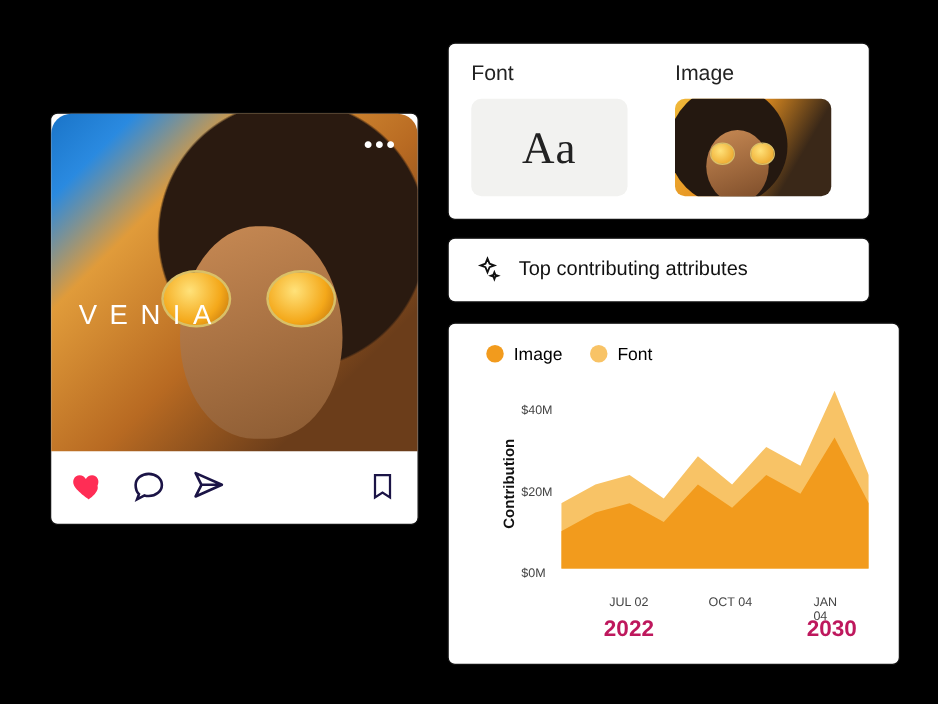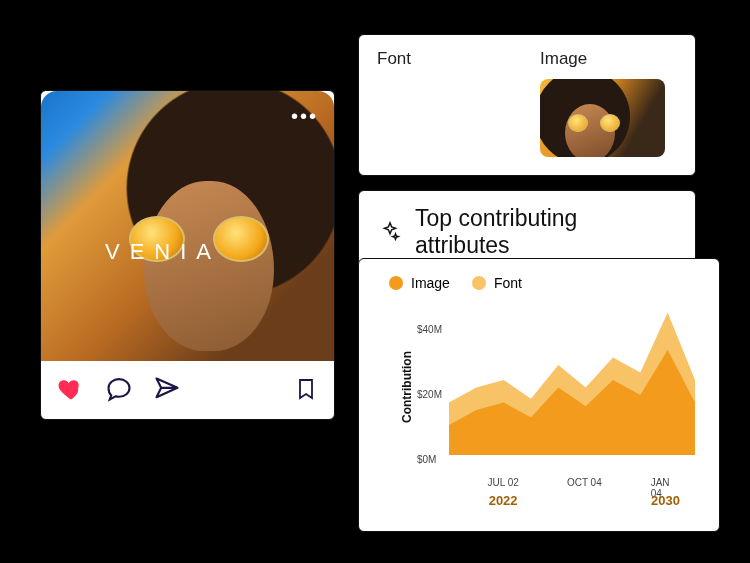--- a/index.html
+++ b/index.html
@@ -37,21 +37,21 @@
   }
   .glasses span {
     position:absolute; width:56px; height:46px; border-radius:50%;
     background: radial-gradient(circle at 40% 35%, #ffe27a, #f4a81a 60%, #b86a0a);
     border: 2px solid #d9c068;
   }
   .glasses span:first-child { left:0; }
   .glasses span:last-child { right:0; }
   .dots { position:absolute; top:14px; right:16px; color:#fff; font-size:20px; letter-spacing:2px; }
   .overlay { position:absolute; left:22px; top:148px; color:#fff; width:200px; }
-  .brand { font-size:22px; letter-spacing:10px; font-weight:300; margin-bottom:8px;text-align:center; }
+  .brand { font-size:22px; letter-spacing:10px; font-weight:300; margin-bottom:8px; }
   .tagline { font-size:18px; line-height:1.35; font-weight:300; font-family: "Trebuchet MS", sans-serif; }
   .actions {
     display:flex; align-items:center; gap:20px; padding:14px 16px 16px;
   }
   .actions .spacer { flex:1; }
   .icon svg { display:block; }
 
   
   .fi { left:358px; top:34px; width:338px; padding:14px 18px 18px; display:flex; gap:26px; }
   .fi-col { flex:1; }
@@ -79,40 +79,40 @@
   }
   .img-box .g2 span {
     position:absolute; width:20px; height:18px; border-radius:50%;
     background: radial-gradient(circle at 40% 35%, #ffe27a, #e89a1a);
     border:1px solid #d9c068;
   }
   .img-box .g2 span:first-child{left:0;} .img-box .g2 span:last-child{right:0;}
 
   
   .attr { left:358px; top:190px; width:338px; padding:14px 20px; display:flex; align-items:center; gap:14px; }
-  .attr-txt { font-size:23px; color:#111; }
+  .attr-txt { font-size:16px; color:#111; }
 
   
   .chartcard { left:358px; top:258px; width:362px; height:274px; padding:16px 18px 14px; }
   .legend { display:flex; gap:22px; font-size:14px; margin-bottom:6px; padding-left:12px; }
   .legend-item { display:flex; align-items:center; gap:8px; }
   .swatch { width:14px; height:14px; border-radius:50%; }
   .chartbody { position:relative; height:180px; margin-top:6px; padding-left:38px; }
   .ylabel {
     position:absolute; left:-6px; top:50%; transform: translateY(-50%) rotate(-90deg);
     font-size:12px; font-weight:700; color:#111; transform-origin:center;
   }
   .ytick { position:absolute; left:40px; font-size:10px; color:#444; transform:translateY(-50%); }
   .plot {
     position:absolute; left:72px; right:6px; top:8px; bottom:22px;
   }
   .plot svg { width:100%; height:100%; display:block; }
   .xaxis { position:relative; height:34px; margin-left:72px; margin-right:6px; }
   .xtick { position:absolute; font-size:10px; color:#444; transform:translateX(-50%); top:0; }
-  .year { position:absolute; font-size:13px; font-weight:700; color:#a16207; top:16px; transform:translateX(-50%); }
+  .year { position:absolute; font-size:18px; font-weight:700; color:#be185d; top:16px; transform:translateX(-50%); }
 </style>
 </head>
 <body>
 
 <div class="card post">
   <div class="post-img">
     <div class="afro"></div>
     <div class="face"></div>
     <div class="glasses">
         <span></span>
@@ -144,20 +144,21 @@
       <svg width="24" height="28" viewBox="0 0 24 24">
           <path fill="none" stroke="#1b1446" stroke-width="1.8" d="M6 3h12v18l-6-4-6 4V3z"></path>
         </svg>
     </span>
   </div>
 </div>
 
 <div class="card fi">
   <div class="fi-col">
     <div class="fi-label">Font</div>
+    <div class="font-box">Aa</div>
   </div>
   <div class="fi-col">
     <div class="fi-label">Image</div>
     <div class="img-box">
       <div class="afro2"></div>
         <div class="face2"></div>
       <div class="g2">
           <span></span>
           <span></span>
         </div>

